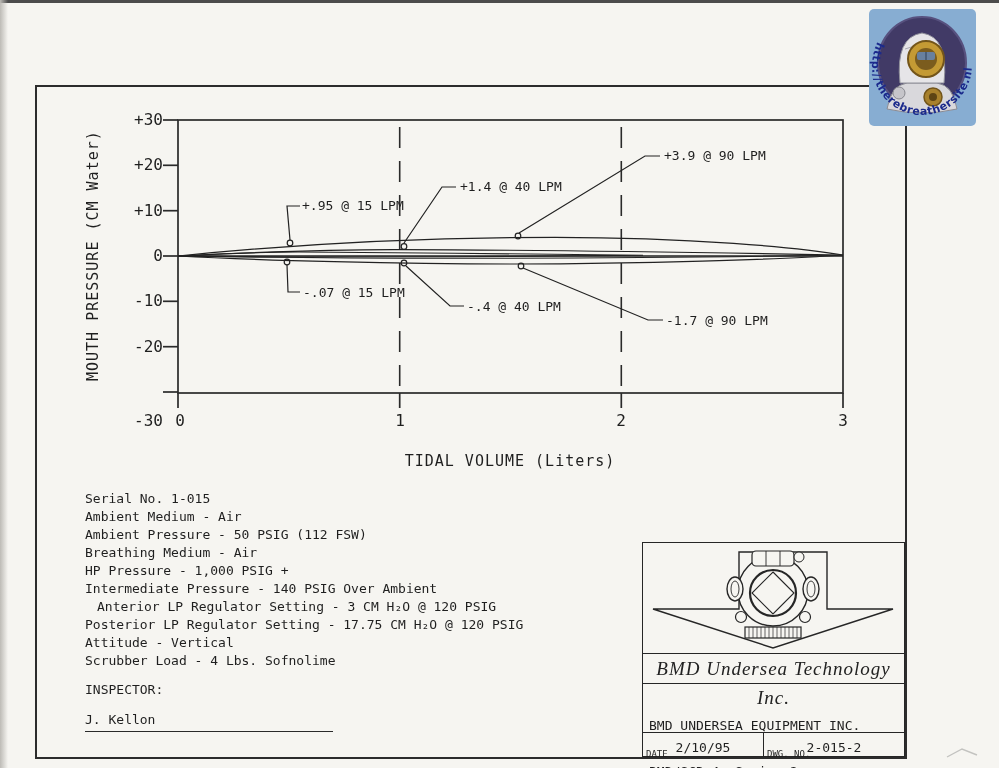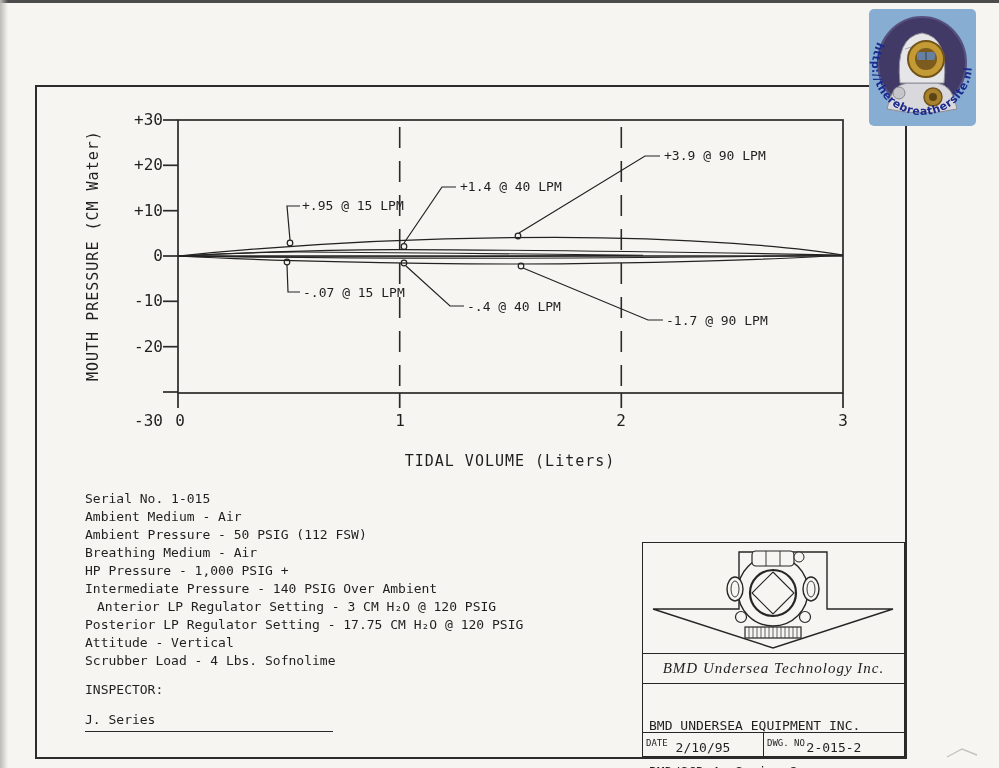--- a/index.html
+++ b/index.html
@@ -23,25 +23,25 @@
   .info-line{left:85px;width:560px;font-size:13px;line-height:18px;white-space:pre;}
   .inspector{left:85px;top:682px;font-size:13px;}
   .inspector-name{left:85px;top:712px;width:248px;font-size:13px;padding-bottom:4px;
                   border-bottom:1.6px solid #2a2a2a;}
   
   .title-block{left:642px;top:542px;width:263px;height:215px;border:1.6px solid #262626;
                box-sizing:border-box;background:transparent;}
   .tb-company{left:0;top:110px;width:100%;height:31px;border-top:1.5px solid #262626;
               border-bottom:1.5px solid #262626;box-sizing:border-box;text-align:center;
               line-height:29px;font-family:"Liberation Serif",serif;font-style:italic;
-              font-size:15px;letter-spacing:1px;color:#222;}
+              font-size:19px;letter-spacing:1px;color:#222;}
   .tb-desc{left:6px;top:144px;width:250px;font-size:13px;line-height:15.4px;white-space:pre;}
   .tb-bottom{left:0;top:189px;width:100%;height:24px;border-top:1.5px solid #262626;box-sizing:border-box;}
   .tb-cell{position:absolute;top:0;height:100%;box-sizing:border-box;}
-  .tb-cell-label{position:absolute;left:3px;top:5px;font-size:9px;font-family:"DejaVu Sans Mono",monospace;}
+  .tb-cell-label{position:absolute;left:3px;top:16px;font-size:9px;font-family:"DejaVu Sans Mono",monospace;}
   .tb-cell-value{position:absolute;left:0;bottom:1px;width:100%;text-align:center;font-size:13px;}
   svg text{font-family:"DejaVu Sans",sans-serif;}
 </style>
 </head>
 <body>
 
 <div class="page">
 
   <div class="abs scan-top"></div>
   <div class="abs scan-left"></div>
@@ -128,21 +128,21 @@
   <div class="abs info-line" style="top:508px;">Ambient Medium - Air</div>
   <div class="abs info-line" style="top:526px;">Ambient Pressure - 50 PSIG (112 FSW)</div>
   <div class="abs info-line" style="top:544px;">Breathing Medium - Air</div>
   <div class="abs info-line" style="top:562px;">HP Pressure - 1,000 PSIG +</div>
   <div class="abs info-line" style="top:580px;">Intermediate Pressure - 140 PSIG Over Ambient</div>
   <div class="abs info-line" style="top:598px;margin-left:12px;">Anterior LP Regulator Setting - 3 CM H₂O @ 120 PSIG</div>
   <div class="abs info-line" style="top:616px;">Posterior LP Regulator Setting - 17.75 CM H₂O @ 120 PSIG</div>
   <div class="abs info-line" style="top:634px;">Attitude - Vertical</div>
   <div class="abs info-line" style="top:652px;">Scrubber Load - 4 Lbs. Sofnolime</div>
   <div class="abs inspector">INSPECTOR:</div>
-  <div class="abs inspector-name">J. Series</div>
+  <div class="abs inspector-name">J. Kellon</div>
 
   <div class="abs title-block">
     <svg class="abs" style="left:0;top:0;" width="260" height="110" viewBox="0 0 260 110">
       <path d="M96 9 L184 9 L184 66 L250 66 L130 105 L10 66 L96 66 Z" fill="none" stroke="#262626" stroke-width="1.4"></path>
       <g stroke="#262626" fill="#f6f5f1">
         <rect x="102" y="84" width="56" height="11" stroke-width="1.2"></rect>
         <path d="M106 84 v11 M110 84 v11 M114 84 v11 M118 84 v11 M122 84 v11 M126 84 v11 M130 84 v11 M134 84 v11 M138 84 v11 M142 84 v11 M146 84 v11 M150 84 v11 M154 84 v11" stroke-width="0.7"></path>
         <circle cx="98" cy="74" r="5.5" stroke-width="1.2"></circle>
         <circle cx="162" cy="74" r="5.5" stroke-width="1.2"></circle>
         <circle cx="130" cy="48" r="35" stroke-width="1.4"></circle>

